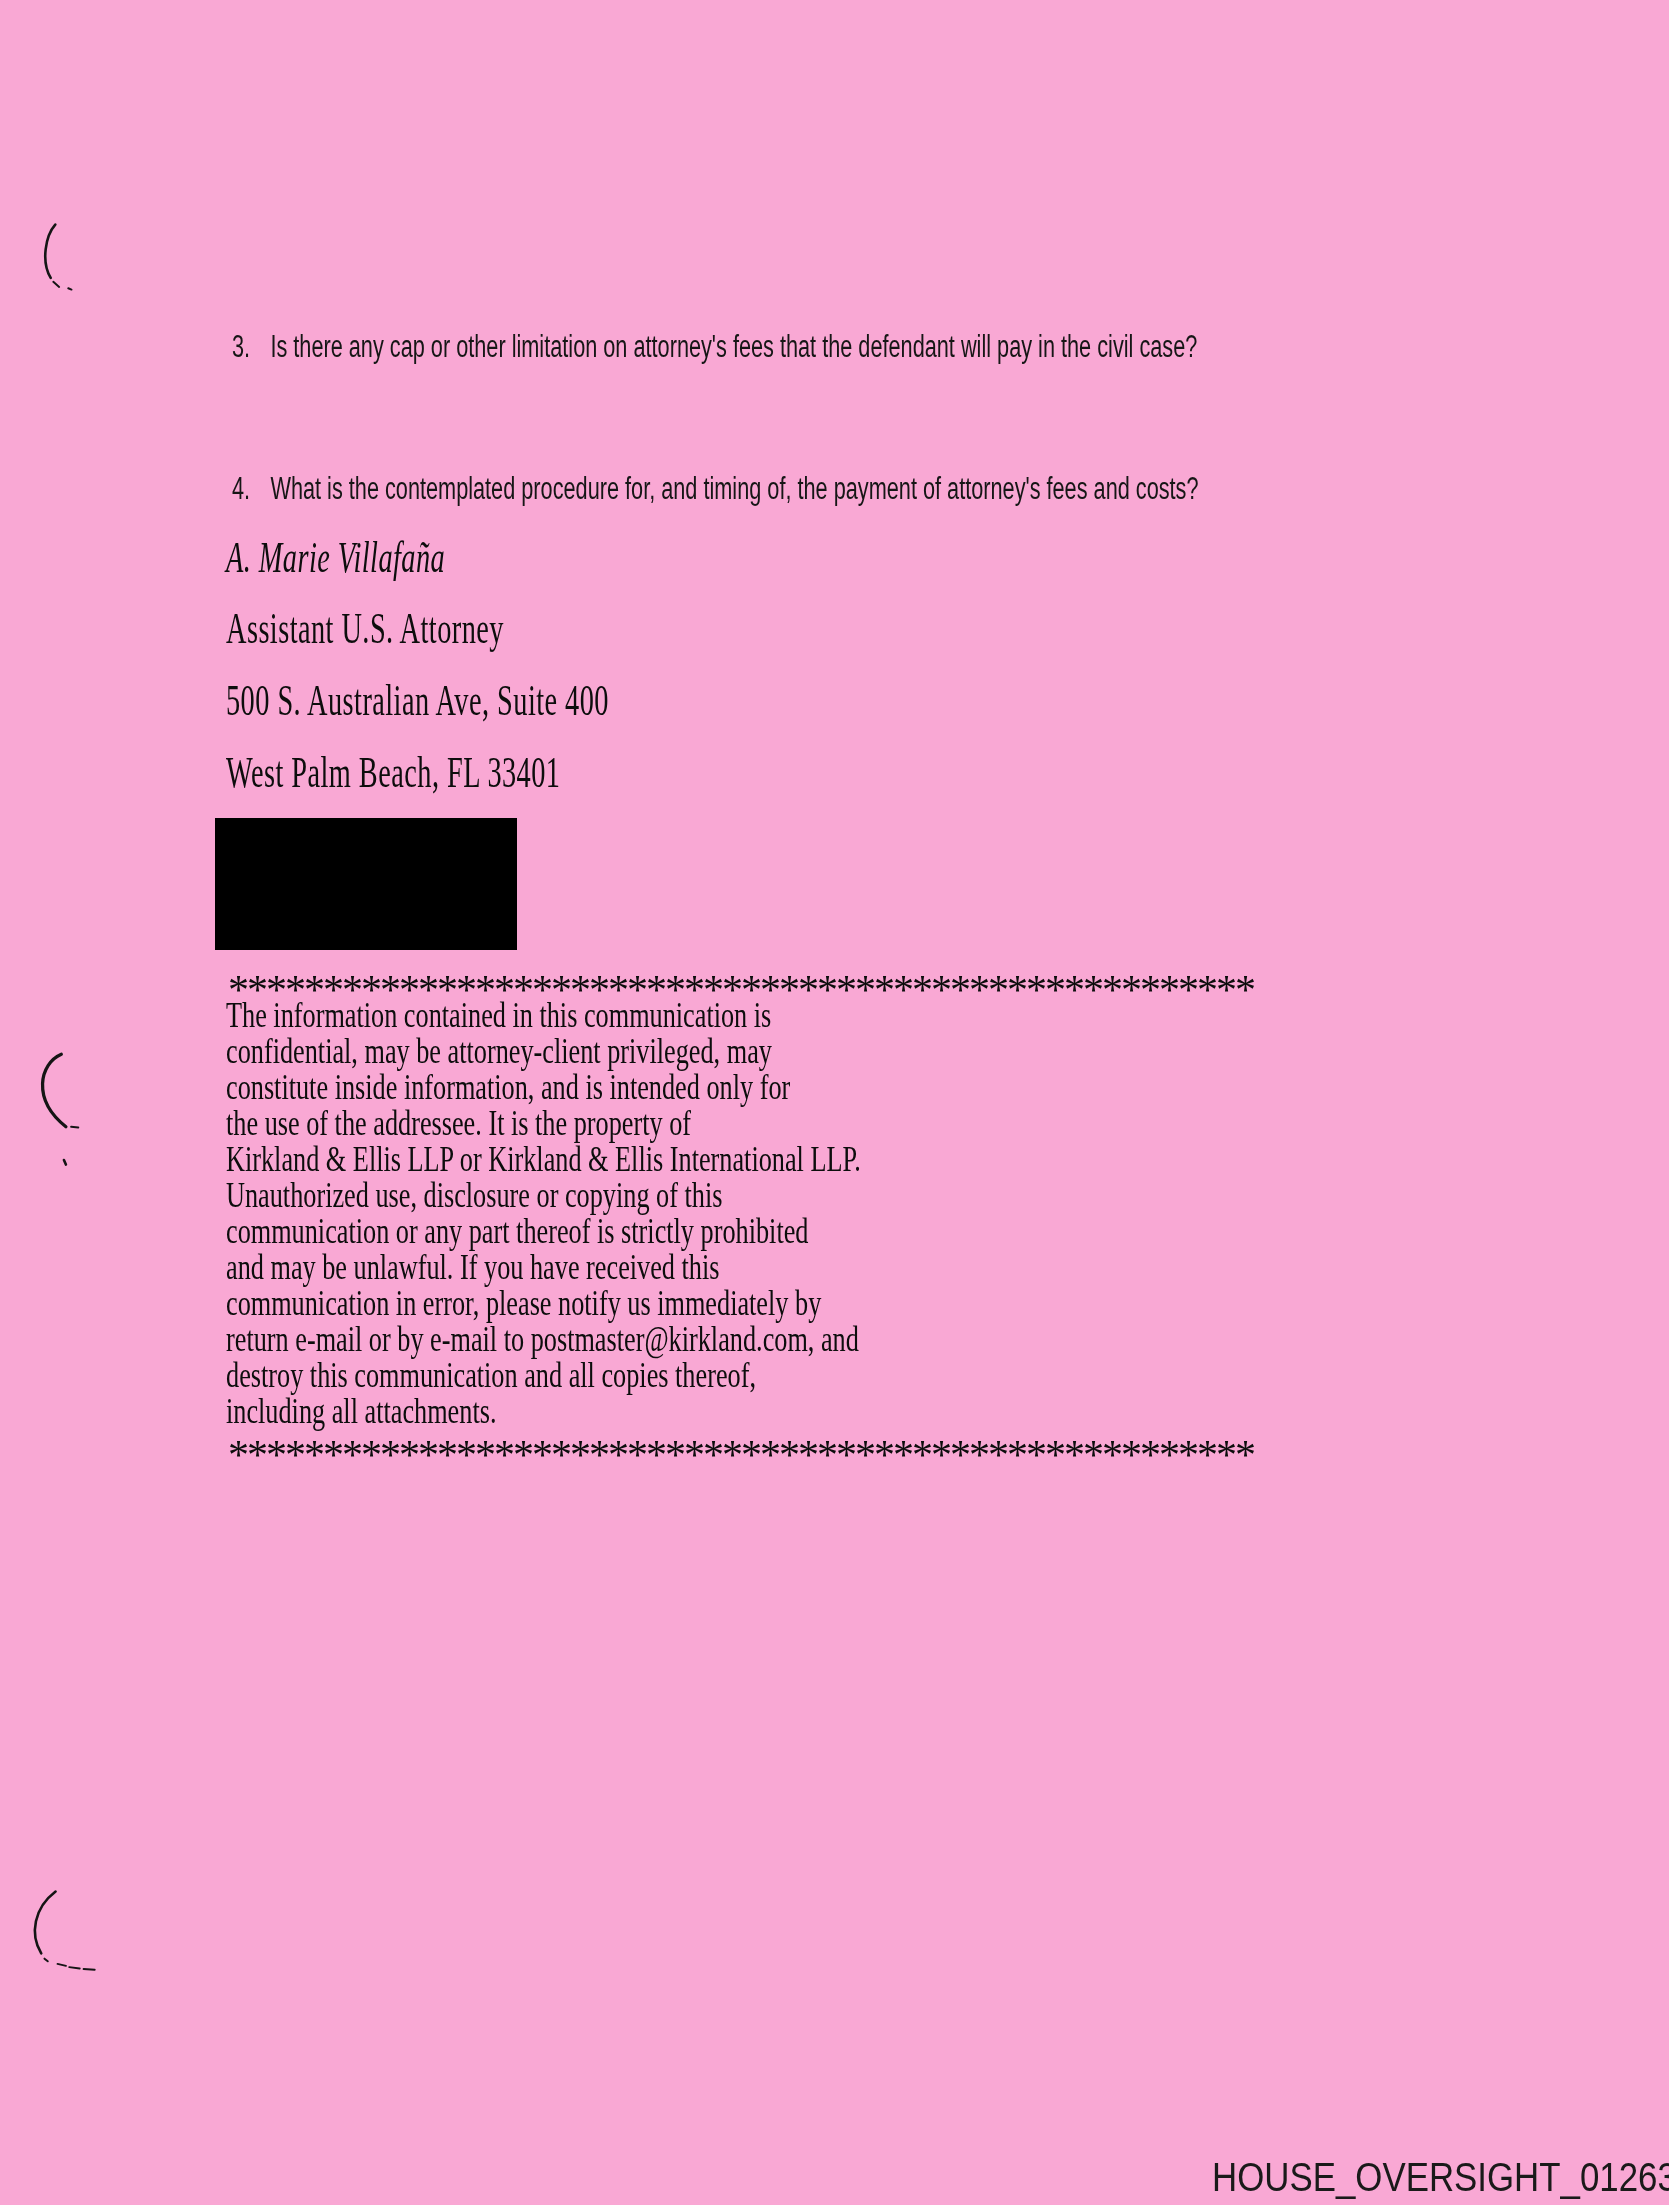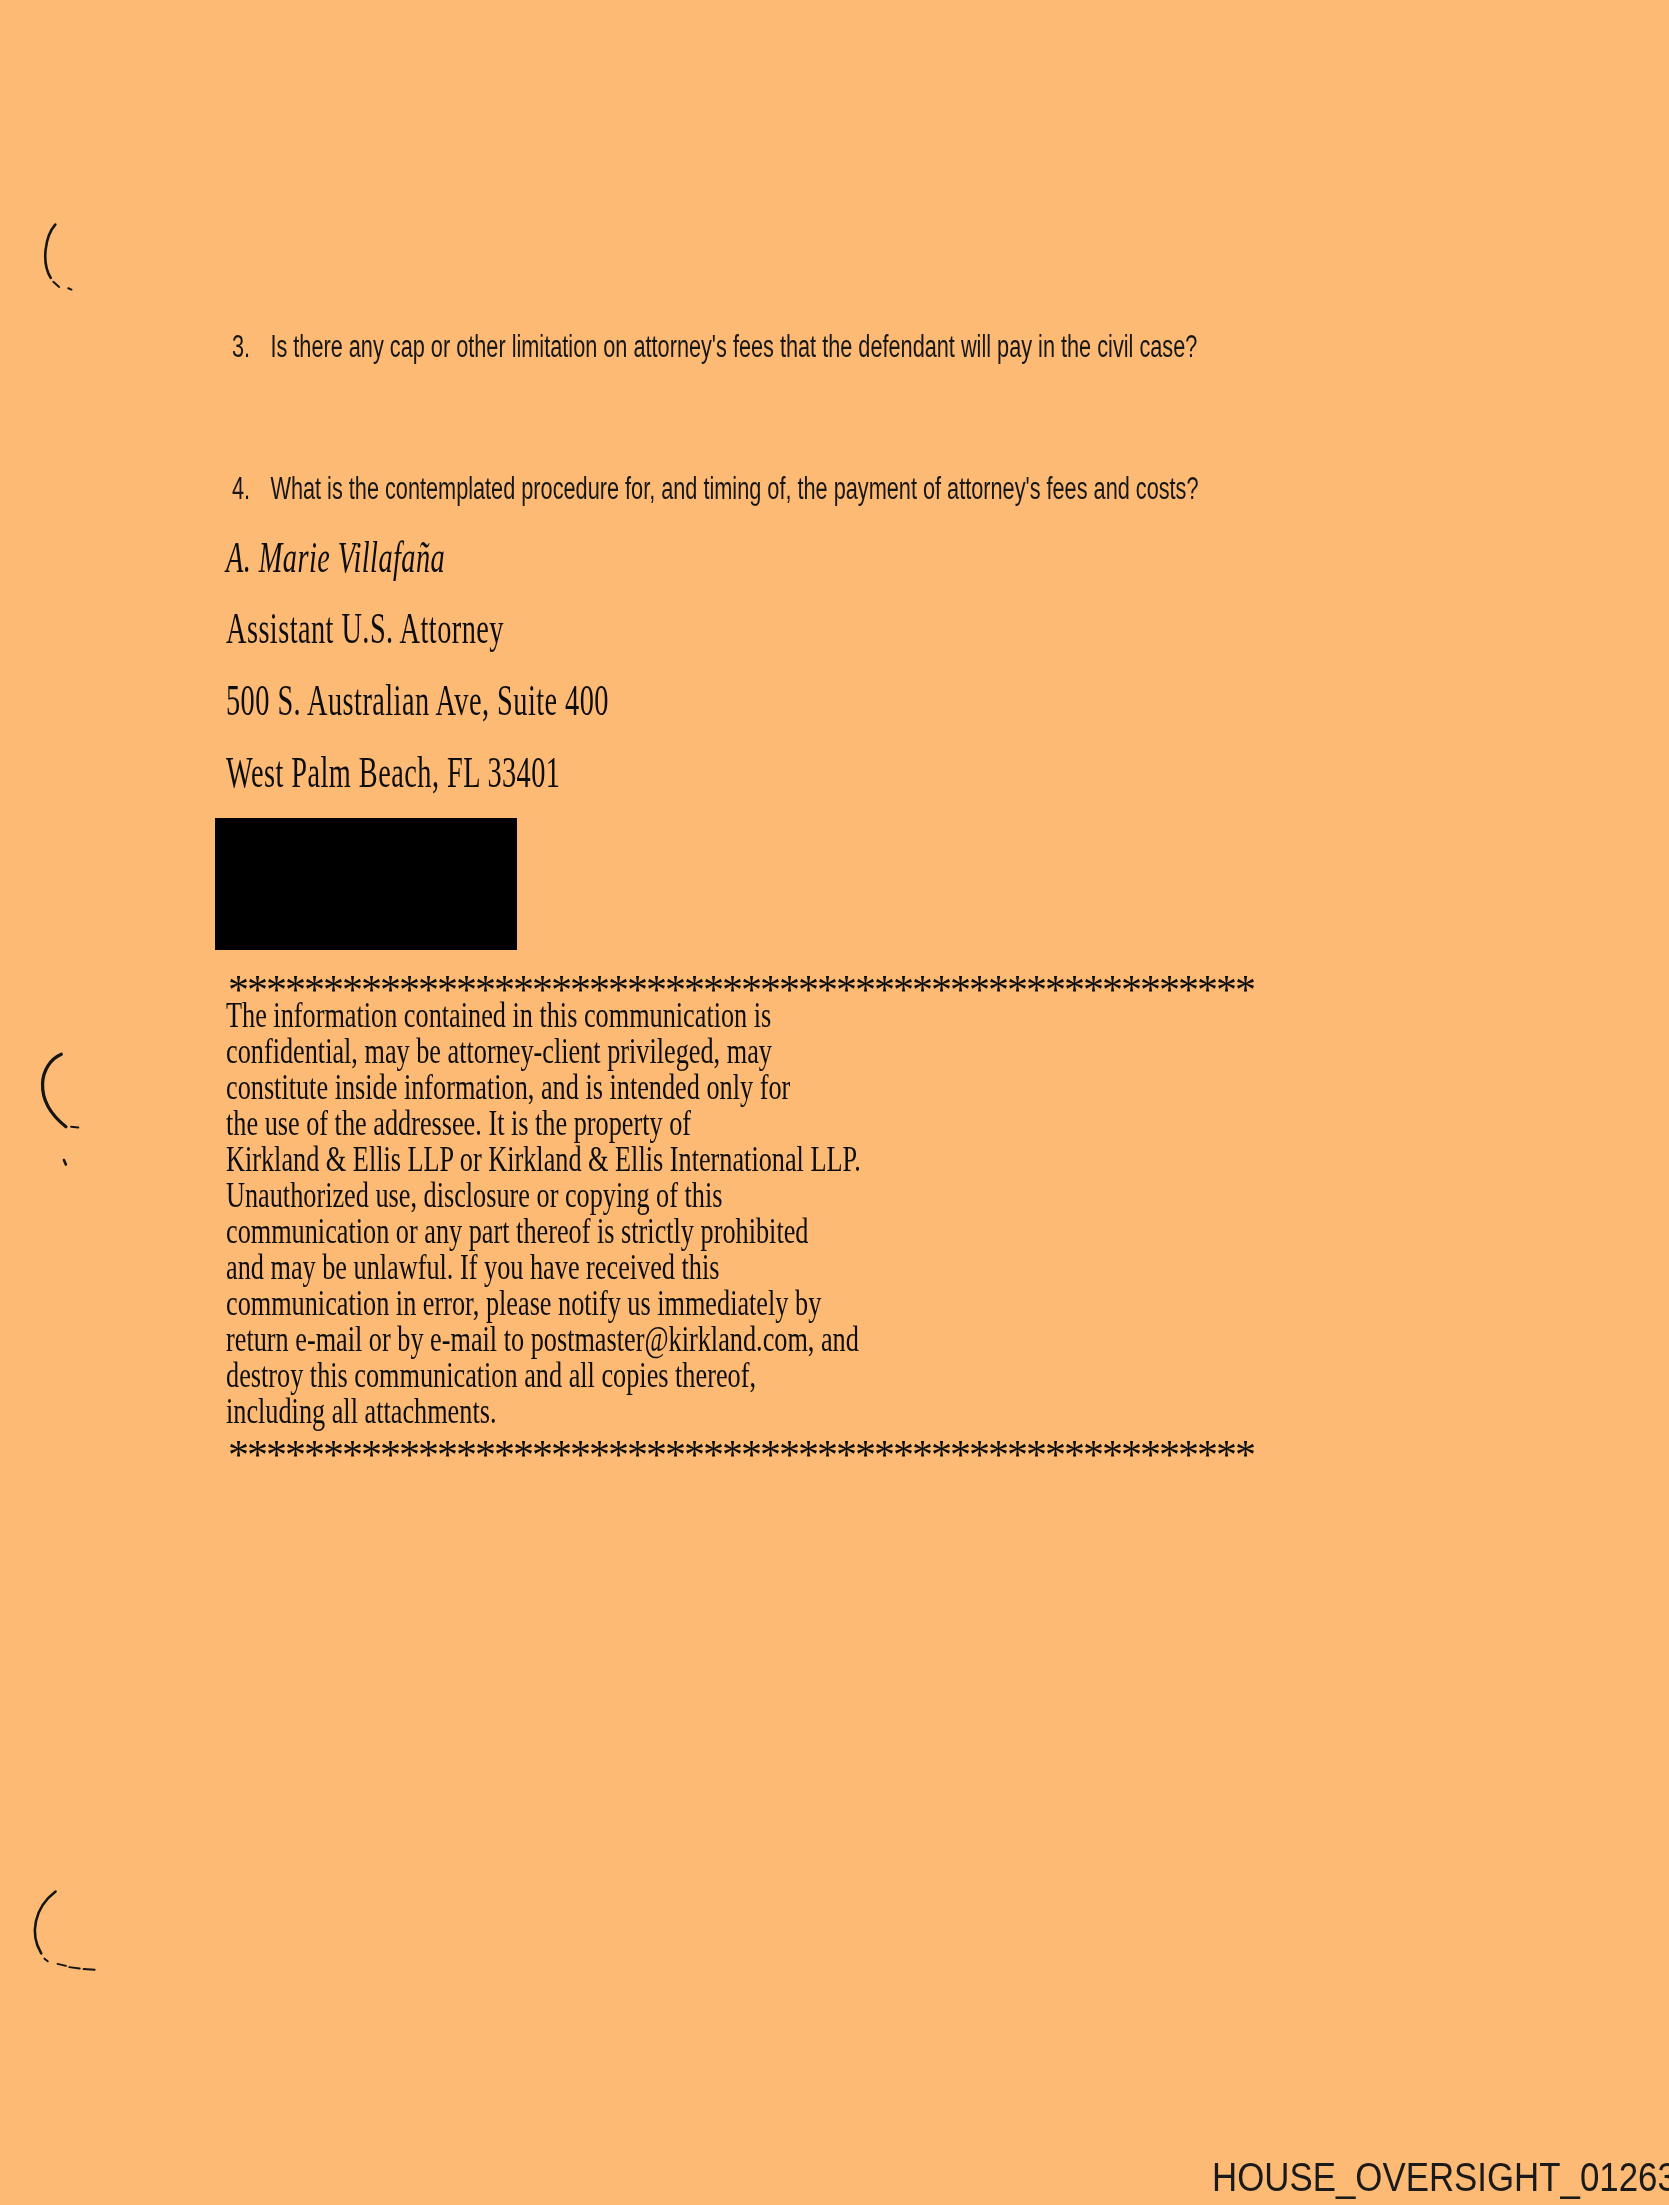--- a/index.html
+++ b/index.html
@@ -4,21 +4,21 @@
 <style>
   html, body {
     margin: 0;
     padding: 0;
     background: #ffffff;
   }
   .page {
     position: relative;
     width: 1669px;
     height: 2205px;
-    background: #fdba74;
+    background: #f9a8d4;
     overflow: hidden;
     font-family: "Liberation Serif", serif;
     color: #0d0d0d;
   }
   .abs { position: absolute; }
 
   
   .q-line {
     font-family: "Liberation Sans", sans-serif;
     font-size: 31px;

